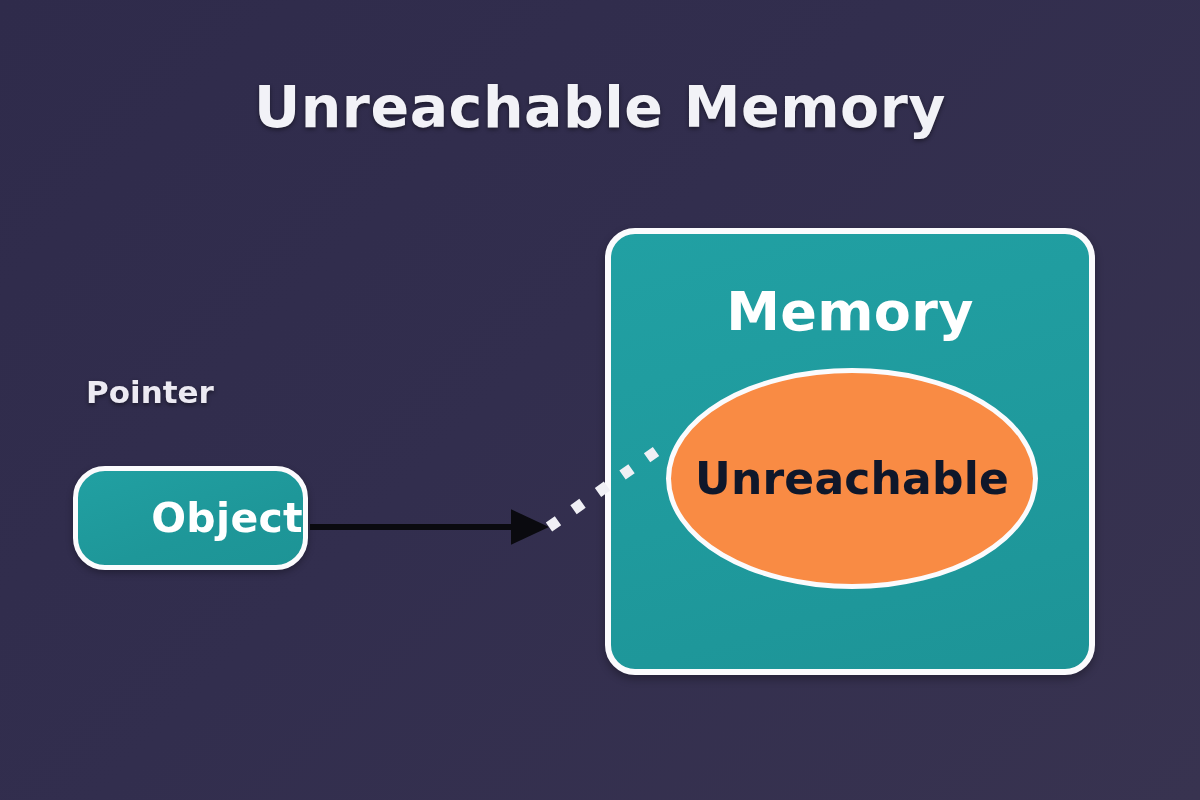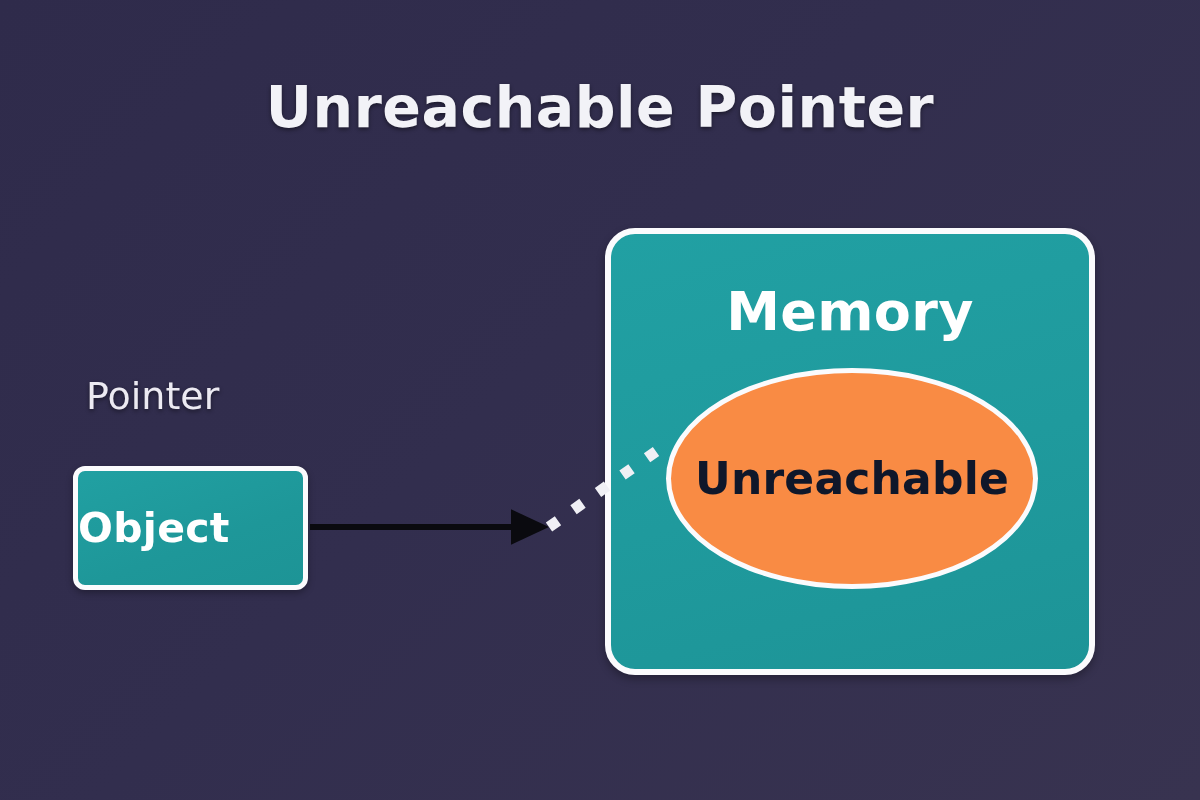--- a/index.html
+++ b/index.html
@@ -34,41 +34,41 @@
     color: #f2f2f7;
     text-shadow: 0 2px 4px rgba(0,0,0,0.45);
     white-space: nowrap;
   }
 
   
   #pointer-label {
     position: absolute;
     left: 86px;
     top: 374px;
-    font-size: 38px;
-    font-weight: normal;
+    font-size: 31px;
+    font-weight: bold;
     color: #eceaf2;
     text-shadow: 0 2px 4px rgba(0,0,0,0.45);
     white-space: nowrap;
   }
 
   
   #object-box {
     position: absolute;
     left: 73px;
     top: 466px;
     width: 235px;
-    height: 124px;
+    height: 104px;
     box-sizing: border-box;
     background: linear-gradient(160deg, #21a0a2 0%, #1e9799 60%, #1d9496 100%);
     border: 5px solid #fbfbfd;
-    border-radius: 12px;
+    border-radius: 32px;
     display: flex;
     align-items: center;
-    justify-content: flex-start;
+    justify-content: flex-end;
     box-shadow: 0 3px 7px rgba(0,0,0,0.30);
   }
   #object-box .box-label {
     font-size: 41px;
     font-weight: bold;
     color: #ffffff;
     letter-spacing: 0.3px;
     white-space: nowrap;
   }
 
@@ -142,21 +142,21 @@
     color: #1668ec;
     letter-spacing: -0.5px;
     white-space: nowrap;
   }
 </style>
 </head>
 <body>
 
 <div id="stage">
 
-  <div id="diagram-title">Unreachable Pointer</div>
+  <div id="diagram-title">Unreachable Memory</div>
 
   <div id="pointer-label">Pointer</div>
 
   <div id="object-box">
     <span class="box-label">Object</span>
   </div>
 
   <div id="memory-box">
     <div id="memory-label">Memory</div>
 

